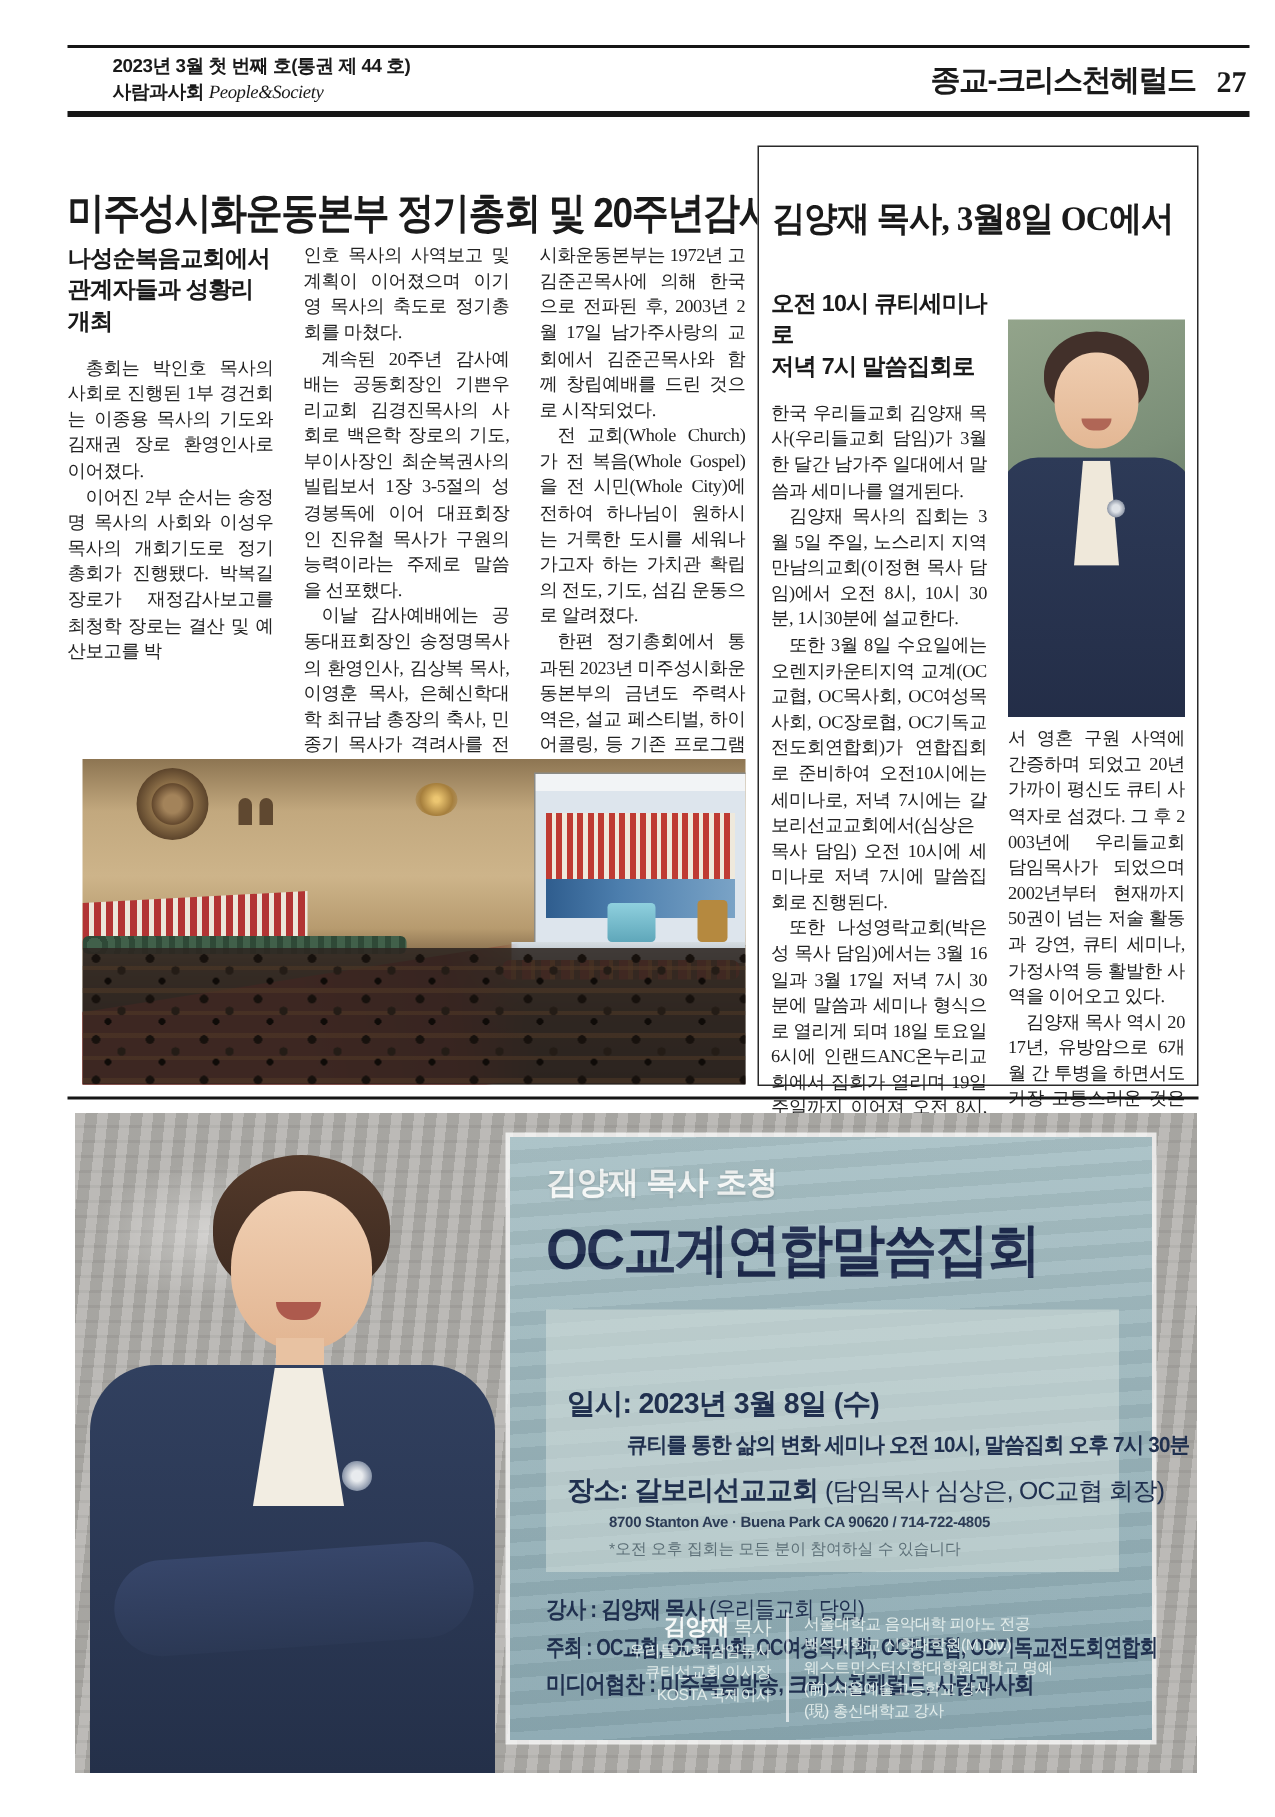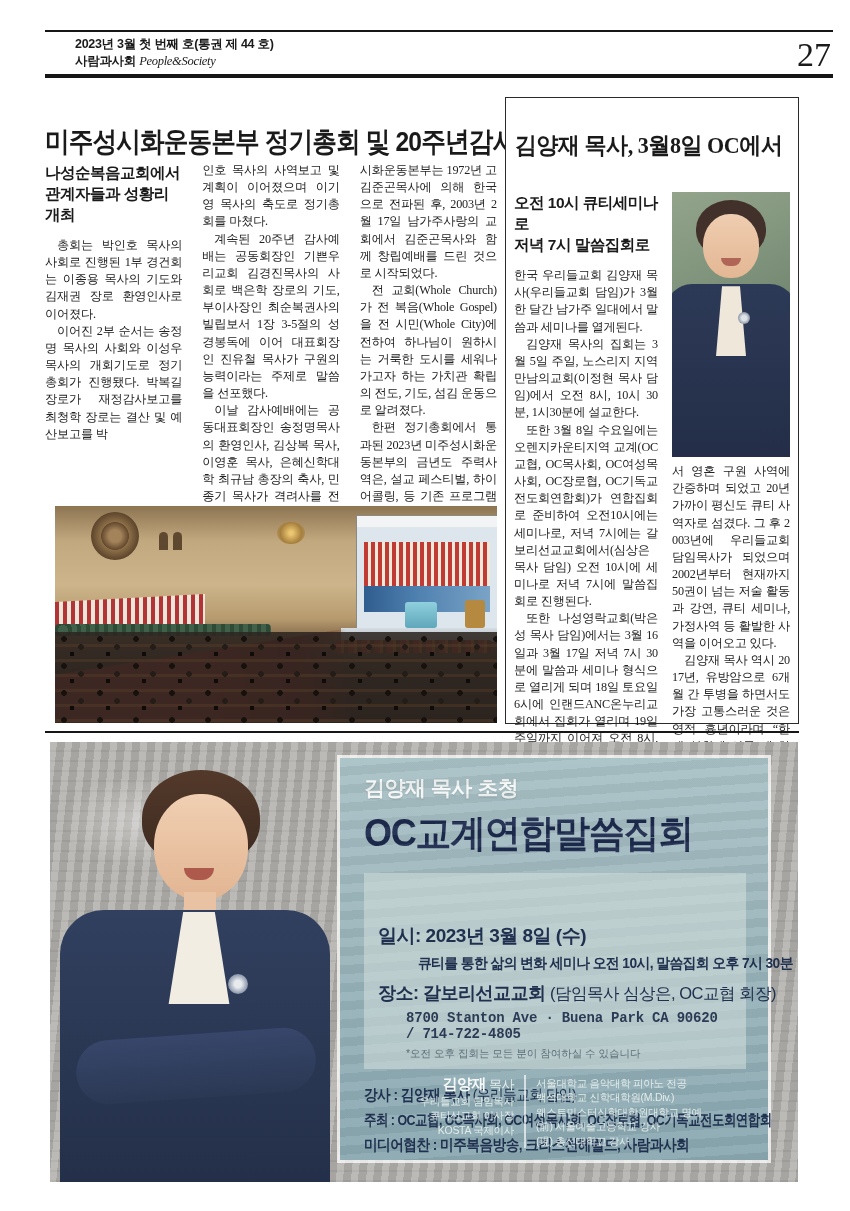--- a/index.html
+++ b/index.html
@@ -9,33 +9,33 @@
 
   
   .masthead{position:absolute;left:45px;top:30px;width:788px;}
   .rule-thin{border-top:2px solid #161616;}
   .mast-row{display:flex;justify-content:space-between;align-items:flex-end;padding:4px 2px 5px 2px;margin-left:28px;}
   .issue-line{font-size:12.5px;font-weight:700;letter-spacing:-0.3px;line-height:17px;}
   .section-line{font-size:12.5px;font-weight:700;letter-spacing:-0.3px;line-height:16px;}
   .section-en{font-family:"Liberation Serif","DejaVu Serif",serif;font-weight:400;font-style:italic;}
   .mast-right{display:flex;align-items:flex-end;gap:14px;}
   .mast-title{font-size:20px;font-weight:800;letter-spacing:-1px;padding-bottom:2px;}
-  .page-num{font-family:"Liberation Serif","DejaVu Serif",serif;font-size:34px;line-height:28px;font-weight:400;}
+  .page-num{font-family:"Liberation Serif","DejaVu Serif",serif;font-size:20px;line-height:28px;font-weight:700;}
   .rule-thick{border-top:4px solid #161616;}
 
   
   .main-headline{position:absolute;left:45px;top:104px;width:512px;font-size:28px;font-weight:800;
       letter-spacing:-1px;transform:scaleX(0.88);transform-origin:left top;white-space:nowrap;}
 
   
   .side-article{position:absolute;left:505px;top:97px;width:294px;height:627px;
       border:1px solid #2a2a2a;box-sizing:border-box;background:#fff;}
   .side-headline{font-family:"Liberation Serif","DejaVu Serif",serif;font-size:23px;font-weight:700;
       letter-spacing:-0.5px;padding:13px 9px 10px 9px;transform:scaleX(0.96);transform-origin:left top;white-space:nowrap;}
-  .side-cols{display:flex;gap:14px;padding:2px 8px 8px 8px;}
+  .side-cols{display:flex;gap:14px;padding:2px 8px 8px 8px;align-items:flex-end;}
   .side-colA{width:152px;}
   .side-colB{width:118px;}
   .subhead{font-size:15.5px;font-weight:800;letter-spacing:-0.5px;line-height:21px;
       white-space:pre-line;margin:0 0 12px 0;}
   .body p{margin:0;font-family:"Liberation Serif","DejaVu Serif",serif;font-size:12.2px;
       line-height:17.15px;text-align:justify;word-break:break-all;letter-spacing:-0.2px;color:#222;}
   .body p.ind{text-indent:12px;}
   .side-colA .body{height:505px;overflow:hidden;}
   .side-colB .body{height:288px;overflow:hidden;}
 
@@ -116,21 +116,21 @@
   .ad-title{color:#1d2a4d;font-size:38px;font-weight:800;letter-spacing:-1.5px;margin-top:6px;
       transform:scaleX(0.95);transform-origin:left top;white-space:nowrap;}
   .ad-infobox{position:relative;margin-top:14px;background:rgba(213,224,221,0.55);
       padding:10px 14px 8px 14px;z-index:1;}
   .ad-line{color:#20304f;white-space:nowrap;margin-top:40px;}
   .ad-when{font-size:19px;font-weight:800;letter-spacing:-0.5px;}
   .ad-when-detail{font-size:14.5px;font-weight:800;letter-spacing:-0.6px;margin-top:5px;padding-left:42px;
       transform:scaleX(0.95);transform-origin:left top;}
   .ad-where{font-size:18px;font-weight:800;letter-spacing:-0.5px;margin-top:8px;}
   .ad-where .paren{font-weight:400;font-size:16.5px;}
-  .ad-address{font-size:14px;font-weight:600;color:#2c3b55;margin-top:5px;padding-left:28px;letter-spacing:-0.2px;font-family:Liberation Mono, monospace;}
+  .ad-address{font-size:10px;font-weight:600;color:#2c3b55;margin-top:5px;padding-left:28px;letter-spacing:-0.2px;}
   .ad-note{font-size:10.5px;color:#5d7078;margin-top:5px;padding-left:28px;}
   .ad-rows{position:relative;margin-top:13px;z-index:1;}
   .ad-row{font-size:15.5px;font-weight:800;color:#20304f;letter-spacing:-0.6px;line-height:25px;white-space:nowrap;
       transform:scaleX(0.88);transform-origin:left top;}
   .ad-row .paren{font-weight:400;}
   .ad-profile{position:absolute;left:24px;right:18px;bottom:12px;display:flex;gap:10px;z-index:1;}
   .ad-prof-left{width:150px;text-align:right;border-right:2px solid rgba(255,255,255,0.65);padding-right:10px;}
   .ad-prof-name{color:#f6f9f8;font-size:15px;font-weight:800;letter-spacing:-0.5px;}
   .ad-prof-name .ttl{font-weight:400;color:#e3edeb;font-size:13px;}
   .ad-prof-left div.role, .ad-prof-right div.bio-line{font-size:10.5px;line-height:14.5px;color:#e2ecea;letter-spacing:-0.3px;}
@@ -162,20 +162,21 @@
     <div class="rule-thin"></div>
     <div class="mast-row">
       <div>
         <div class="issue-line">2023년 3월 첫 번째 호(통권 제 44 호)</div>
         <div class="section-line">
           <span>사람과사회</span>
           <span class="section-en">People&amp;Society</span>
         </div>
       </div>
       <div class="mast-right">
+        <div class="mast-title">종교-크리스천헤럴드</div>
         <div class="page-num">27</div>
       </div>
     </div>
     <div class="rule-thick"></div>
   </header>
 
   <h1 class="main-headline">미주성시화운동본부 정기총회 및 20주년감사예배</h1>
 
   <div class="left-cols">
     <div class="lcol">

